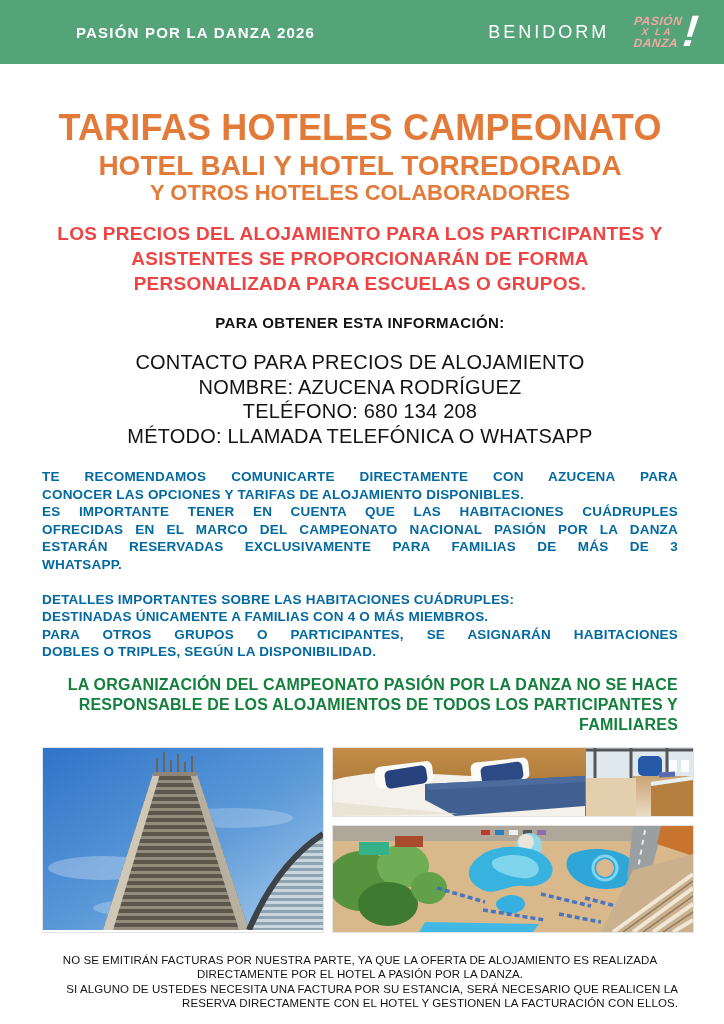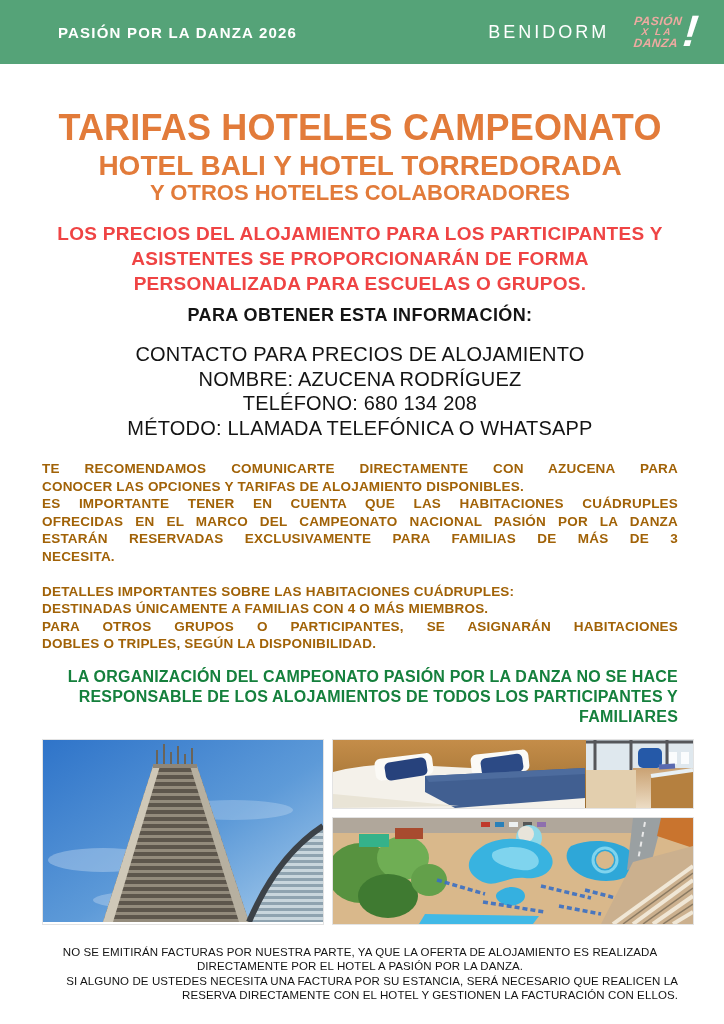--- a/index.html
+++ b/index.html
@@ -4,21 +4,21 @@
 <style>
   html,body{margin:0;padding:0;background:#ffffff;}
   .page{
     position:relative;width:724px;height:1024px;margin:0 auto;background:#ffffff;
     overflow:hidden;font-family:"Liberation Sans",sans-serif;
   }
   
   .header{
     position:absolute;top:0;left:0;width:724px;height:64px;background:#55a378;
     display:flex;align-items:center;justify-content:space-between;box-sizing:border-box;
-    padding:0 26px 0 58px;
+    padding:0 26px 0 76px;
   }
   .header-title{
     color:#ffffff;font-weight:bold;font-size:15px;letter-spacing:1.2px;
   }
   .header-right{display:flex;align-items:center;gap:24px;}
   .header-city{
     color:#ffffff;font-weight:normal;font-size:18px;letter-spacing:3px;
   }
   .logo{display:flex;align-items:center;gap:2px;transform:skewX(-6deg);}
   .logo-lines{display:flex;flex-direction:column;align-items:center;line-height:1;}
@@ -40,29 +40,29 @@
     color:#e27b3a;font-weight:bold;font-size:28px;line-height:30px;text-align:center;margin-top:3px;
   }
   .t-sub2{
     color:#e27b3a;font-weight:bold;font-size:22px;line-height:24px;text-align:center;margin-top:0;
   }
   .green-para{
     color:#ef4444;font-weight:bold;font-size:19px;line-height:25px;text-align:center;
     margin-top:16px;white-space:pre-line;letter-spacing:.3px;
   }
   .info-heading{
-    color:#141414;font-weight:bold;font-size:18px;line-height:22px;text-align:center;
-    margin-top:8px;letter-spacing:.4px;
+    color:#141414;font-weight:bold;font-size:15px;line-height:22px;text-align:center;
+    margin-top:16px;letter-spacing:.4px;
   }
   .contact{
     color:#141414;font-weight:normal;font-size:20px;line-height:24.5px;text-align:center;
     margin-top:16px;white-space:pre-line;letter-spacing:.2px;
   }
   .jpara{
-    color:#a16207;font-weight:bold;font-size:13.5px;line-height:17.5px;margin-top:20px;
+    color:#0369a1;font-weight:bold;font-size:13.5px;line-height:17.5px;margin-top:20px;
     letter-spacing:.2px;
   }
   .jpara + .jpara{margin-top:17.5px;}
   .jl{text-align:left;}
   .jl.stretch{text-align:justify;text-align-last:justify;}
   .orange-notice{
     color:#15803d;font-weight:bold;font-size:16px;line-height:20px;text-align:right;
     margin-top:14px;white-space:pre-line;letter-spacing:.2px;
   }
   
@@ -111,21 +111,21 @@
 NOMBRE: AZUCENA RODRÍGUEZ
 TELÉFONO: 680 134 208
 MÉTODO: LLAMADA TELEFÓNICA O WHATSAPP</div>
 
     <div class="jpara">
         <div class="jl stretch">TE RECOMENDAMOS COMUNICARTE DIRECTAMENTE CON AZUCENA PARA</div>
         <div class="jl">CONOCER LAS OPCIONES Y TARIFAS DE ALOJAMIENTO DISPONIBLES.</div>
         <div class="jl stretch">ES IMPORTANTE TENER EN CUENTA QUE LAS HABITACIONES CUÁDRUPLES</div>
         <div class="jl stretch">OFRECIDAS EN EL MARCO DEL CAMPEONATO NACIONAL PASIÓN POR LA DANZA</div>
         <div class="jl stretch">ESTARÁN RESERVADAS EXCLUSIVAMENTE PARA FAMILIAS DE MÁS DE 3</div>
-        <div class="jl">NECESITA.</div>
+        <div class="jl">WHATSAPP.</div>
       </div>
     <div class="jpara">
         <div class="jl">DETALLES IMPORTANTES SOBRE LAS HABITACIONES CUÁDRUPLES:</div>
         <div class="jl">DESTINADAS ÚNICAMENTE A FAMILIAS CON 4 O MÁS MIEMBROS.</div>
         <div class="jl stretch">PARA OTROS GRUPOS O PARTICIPANTES, SE ASIGNARÁN HABITACIONES</div>
         <div class="jl">DOBLES O TRIPLES, SEGÚN LA DISPONIBILIDAD.</div>
       </div>
 
     <div class="orange-notice">LA ORGANIZACIÓN DEL CAMPEONATO PASIÓN POR LA DANZA NO SE HACE
 RESPONSABLE DE LOS ALOJAMIENTOS DE TODOS LOS PARTICIPANTES Y

